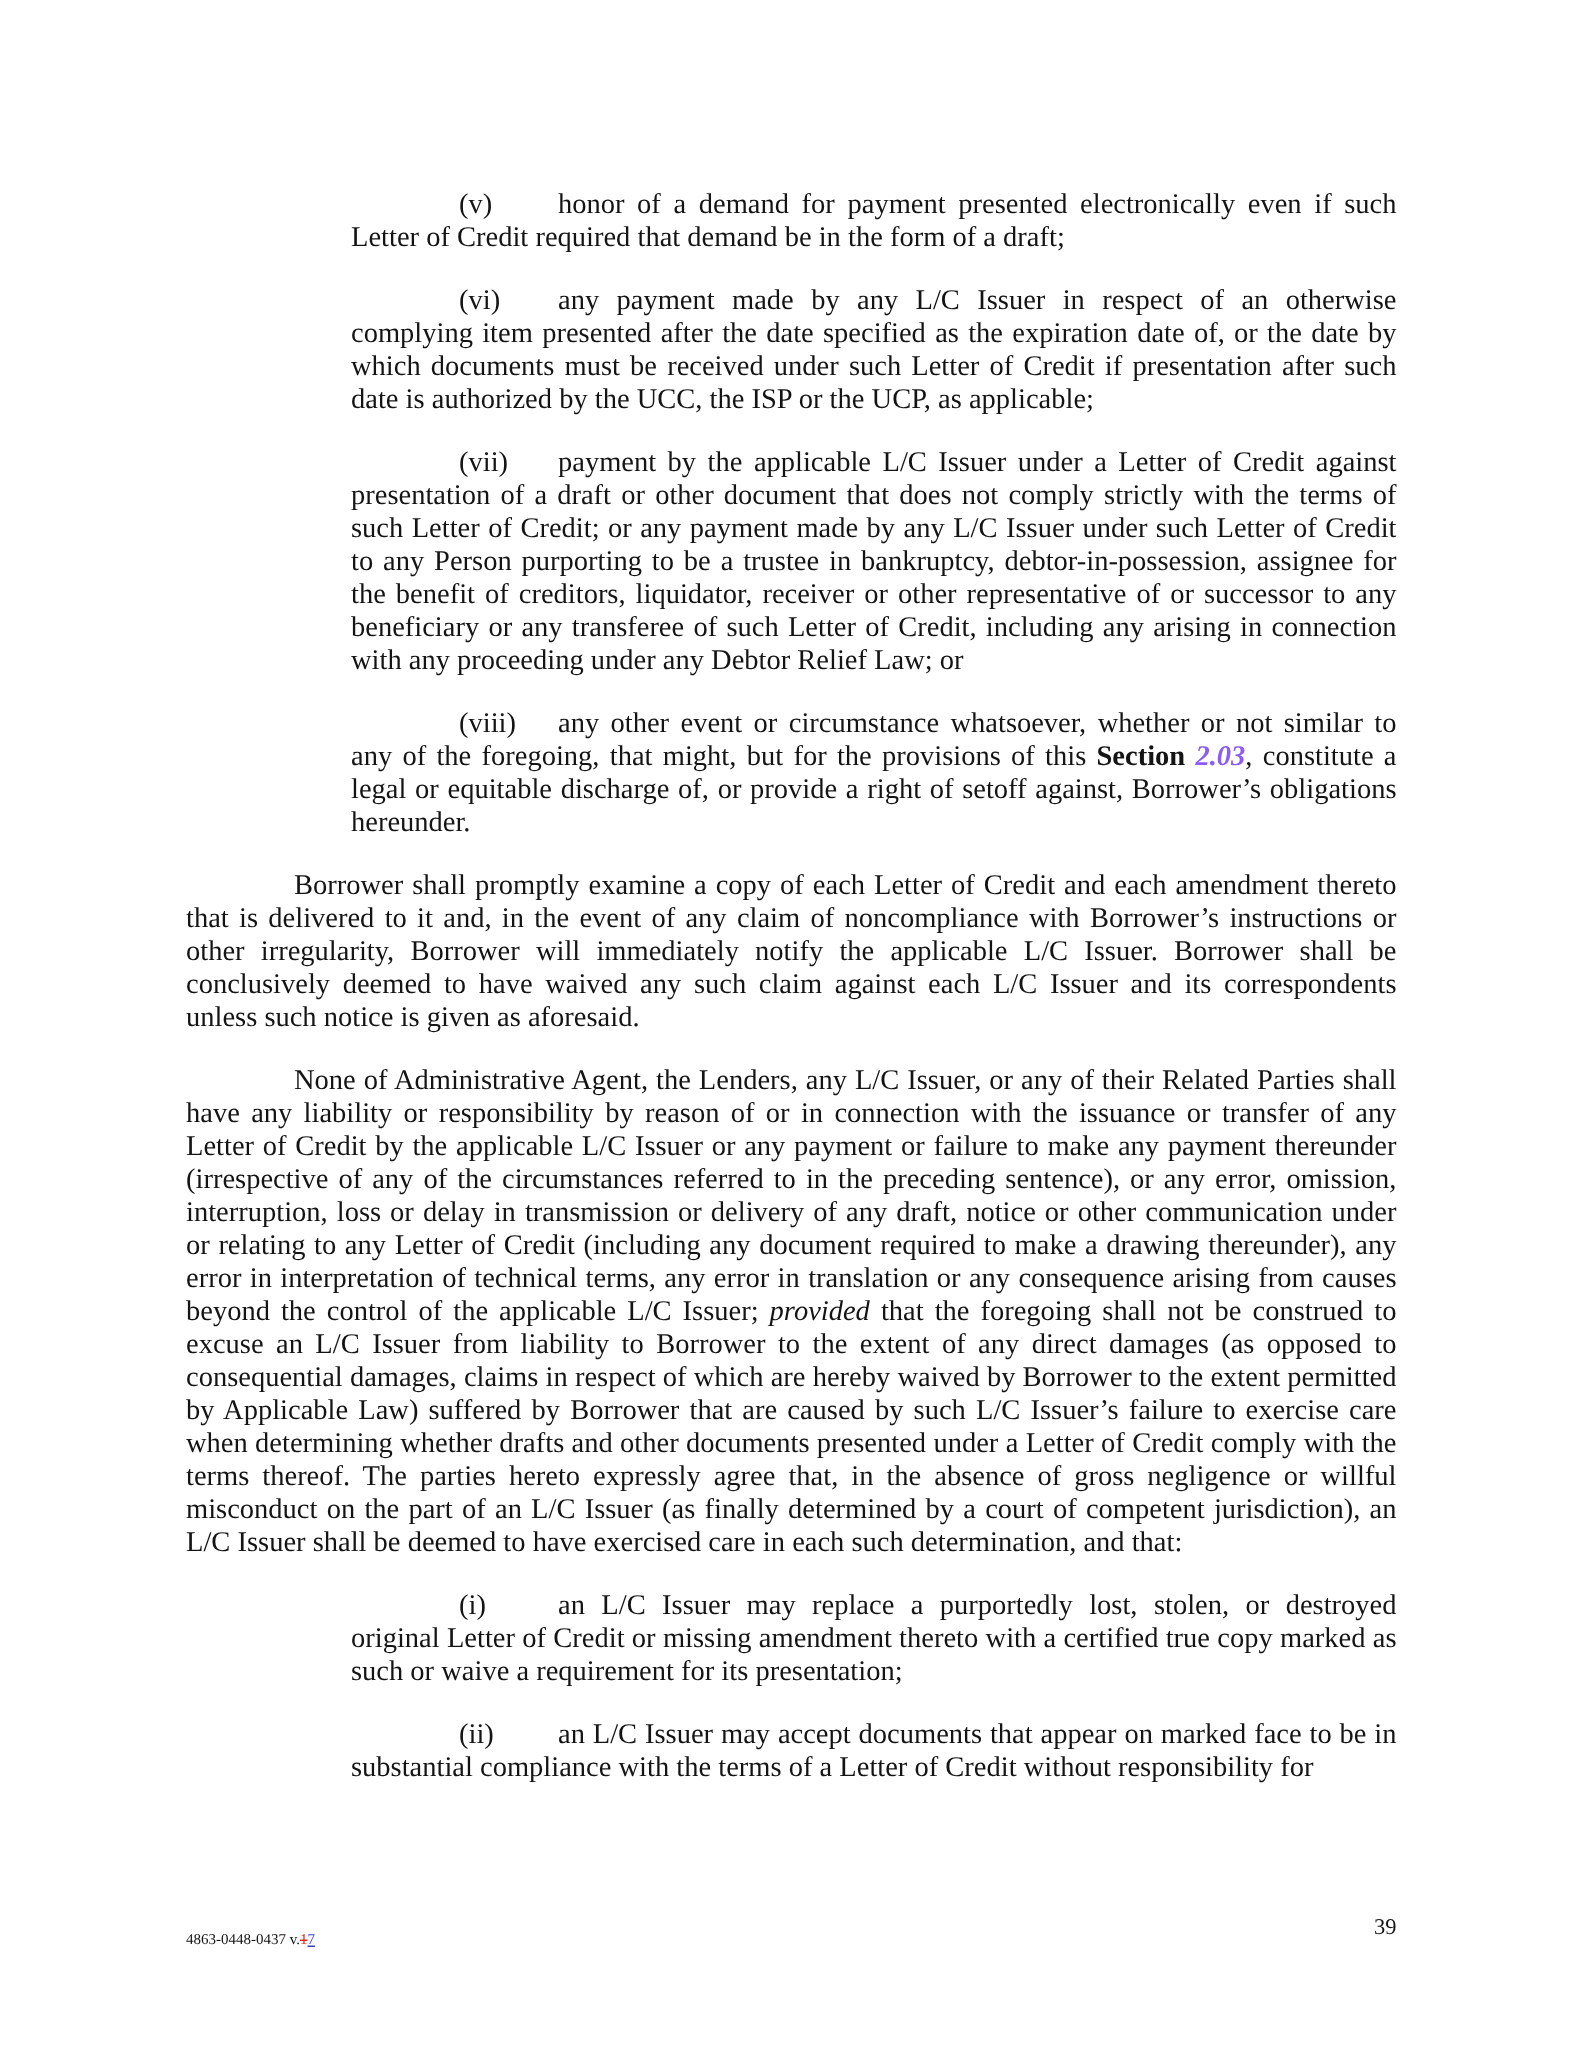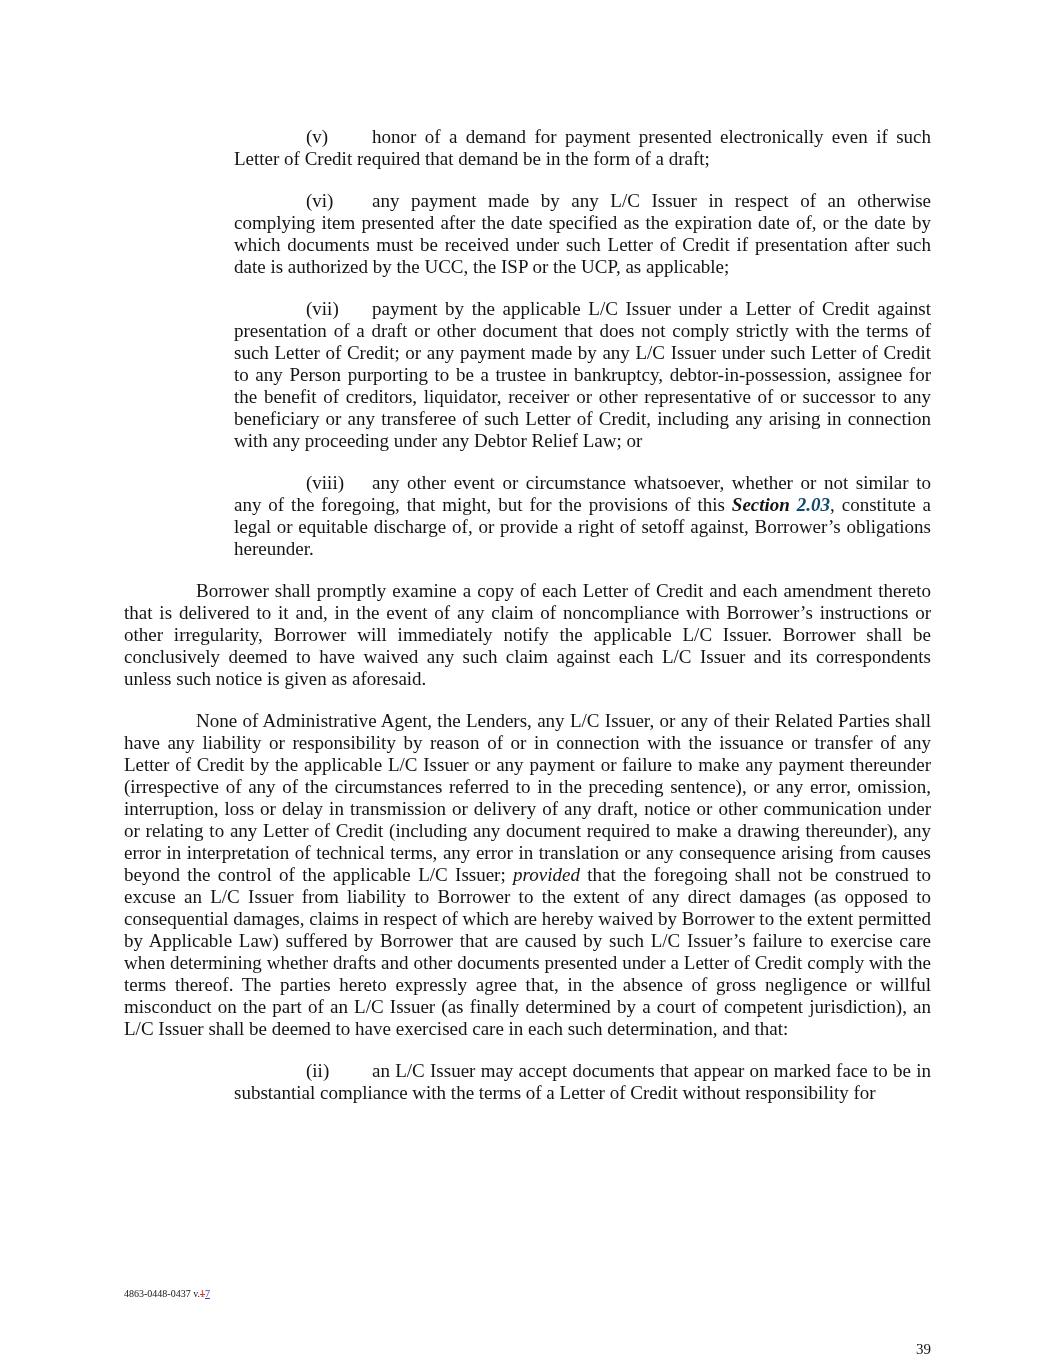--- a/index.html
+++ b/index.html
@@ -25,56 +25,57 @@
   .clause { margin-left: 110px; text-indent: 72px; }
   .paragraph { text-indent: 72px; }
   .num {
     display: inline-block;
     min-width: 66px;
     text-indent: 0;
     white-space: nowrap;
   }
   .n  { }
   .i  { font-style: italic; }
-  .bi { font-weight: bold; font-style: italic; }
-  .bip { font-weight: bold; font-style: italic; color: #0c4a6e; }
+  .bi { font-weight: bold; }
+  .bip { font-weight: bold; font-style: italic; color: #8b5cf6; }
   .footer-left {
     position: absolute;
     left: 124px;
     top: 1286px;
     font-size: 10px;
     line-height: 16px;
     color: #141414;
     white-space: nowrap;
   }
   .del { color: #e02b1e; text-decoration: line-through; }
   .ins { color: #3740c8; text-decoration: underline; }
   .page-number {
     position: absolute;
     left: 124px;
-    top: 1340px;
+    top: 1276px;
     width: 807px;
     text-align: right;
     font-size: 15px;
     line-height: 18px;
     color: #141414;
   }
 </style>
 </head>
 <body>
 
 <div class="page">
 
   <div class="doc-body">
       <div class="block clause"><span class="num">(v)</span><span class="n">honor of a demand for payment presented electronically even if such Letter of Credit required that demand be in the form of a draft;</span></div>
       <div class="block clause"><span class="num">(vi)</span><span class="n">any payment made by any L/C Issuer in respect of an otherwise complying item presented after the date specified as the expiration date of, or the date by which documents must be received under such Letter of Credit if presentation after such date is authorized by the UCC, the ISP or the UCP, as applicable;</span></div>
       <div class="block clause"><span class="num">(vii)</span><span class="n">payment by the applicable L/C Issuer under a Letter of Credit against presentation of a draft or other document that does not comply strictly with the terms of such Letter of Credit; or any payment made by any L/C Issuer under such Letter of Credit to any Person purporting to be a trustee in bankruptcy, debtor-in-possession, assignee for the benefit of creditors, liquidator, receiver or other representative of or successor to any beneficiary or any transferee of such Letter of Credit, including any arising in connection with any proceeding under any Debtor Relief Law; or</span></div>
       <div class="block clause"><span class="num">(viii)</span><span class="n">any other event or circumstance whatsoever, whether or not similar to any of the foregoing, that might, but for the provisions of this </span><span class="bi">Section </span><span class="bip">2.03</span><span class="n">, constitute a legal or equitable discharge of, or provide a right of setoff against, Borrower’s obligations hereunder.</span></div>
       <div class="block paragraph"><span class="n">Borrower shall promptly examine a copy of each Letter of Credit and each amendment thereto that is delivered to it and, in the event of any claim of noncompliance with Borrower’s instructions or other irregularity, Borrower will immediately notify the applicable L/C Issuer. Borrower shall be conclusively deemed to have waived any such claim against each L/C Issuer and its correspondents unless such notice is given as aforesaid.</span></div>
       <div class="block paragraph"><span class="n">None of Administrative Agent, the Lenders, any L/C Issuer, or any of their Related Parties shall have any liability or responsibility by reason of or in connection with the issuance or transfer of any Letter of Credit by the applicable L/C Issuer or any payment or failure to make any payment thereunder (irrespective of any of the circumstances referred to in the preceding sentence), or any error, omission, interruption, loss or delay in transmission or delivery of any draft, notice or other communication under or relating to any Letter of Credit (including any document required to make a drawing thereunder), any error in interpretation of technical terms, any error in translation or any consequence arising from causes beyond the control of the applicable L/C Issuer; </span><span class="i">provided</span><span class="n"> that the foregoing shall not be construed to excuse an L/C Issuer from liability to Borrower to the extent of any direct damages (as opposed to consequential damages, claims in respect of which are hereby waived by Borrower to the extent permitted by Applicable Law) suffered by Borrower that are caused by such L/C Issuer’s failure to exercise care when determining whether drafts and other documents presented under a Letter of Credit comply with the terms thereof. The parties hereto expressly agree that, in the absence of gross negligence or willful misconduct on the part of an L/C Issuer (as finally determined by a court of competent jurisdiction), an L/C Issuer shall be deemed to have exercised care in each such determination, and that:</span></div>
+      <div class="block clause"><span class="num">(i)</span><span class="n">an L/C Issuer may replace a purportedly lost, stolen, or destroyed original Letter of Credit or missing amendment thereto with a certified true copy marked as such or waive a requirement for its presentation;</span></div>
       <div class="block clause"><span class="num">(ii)</span><span class="n">an L/C Issuer may accept documents that appear on marked face to be in substantial compliance with the terms of a Letter of Credit without responsibility for</span></div>
     </div>
 
   <div class="footer-left"><span>4863-0448-0437 v.</span><span class="del">1</span><span class="ins">7</span></div>
 
   <div class="page-number">39</div>
 
 </div>
 
 </body></html>

